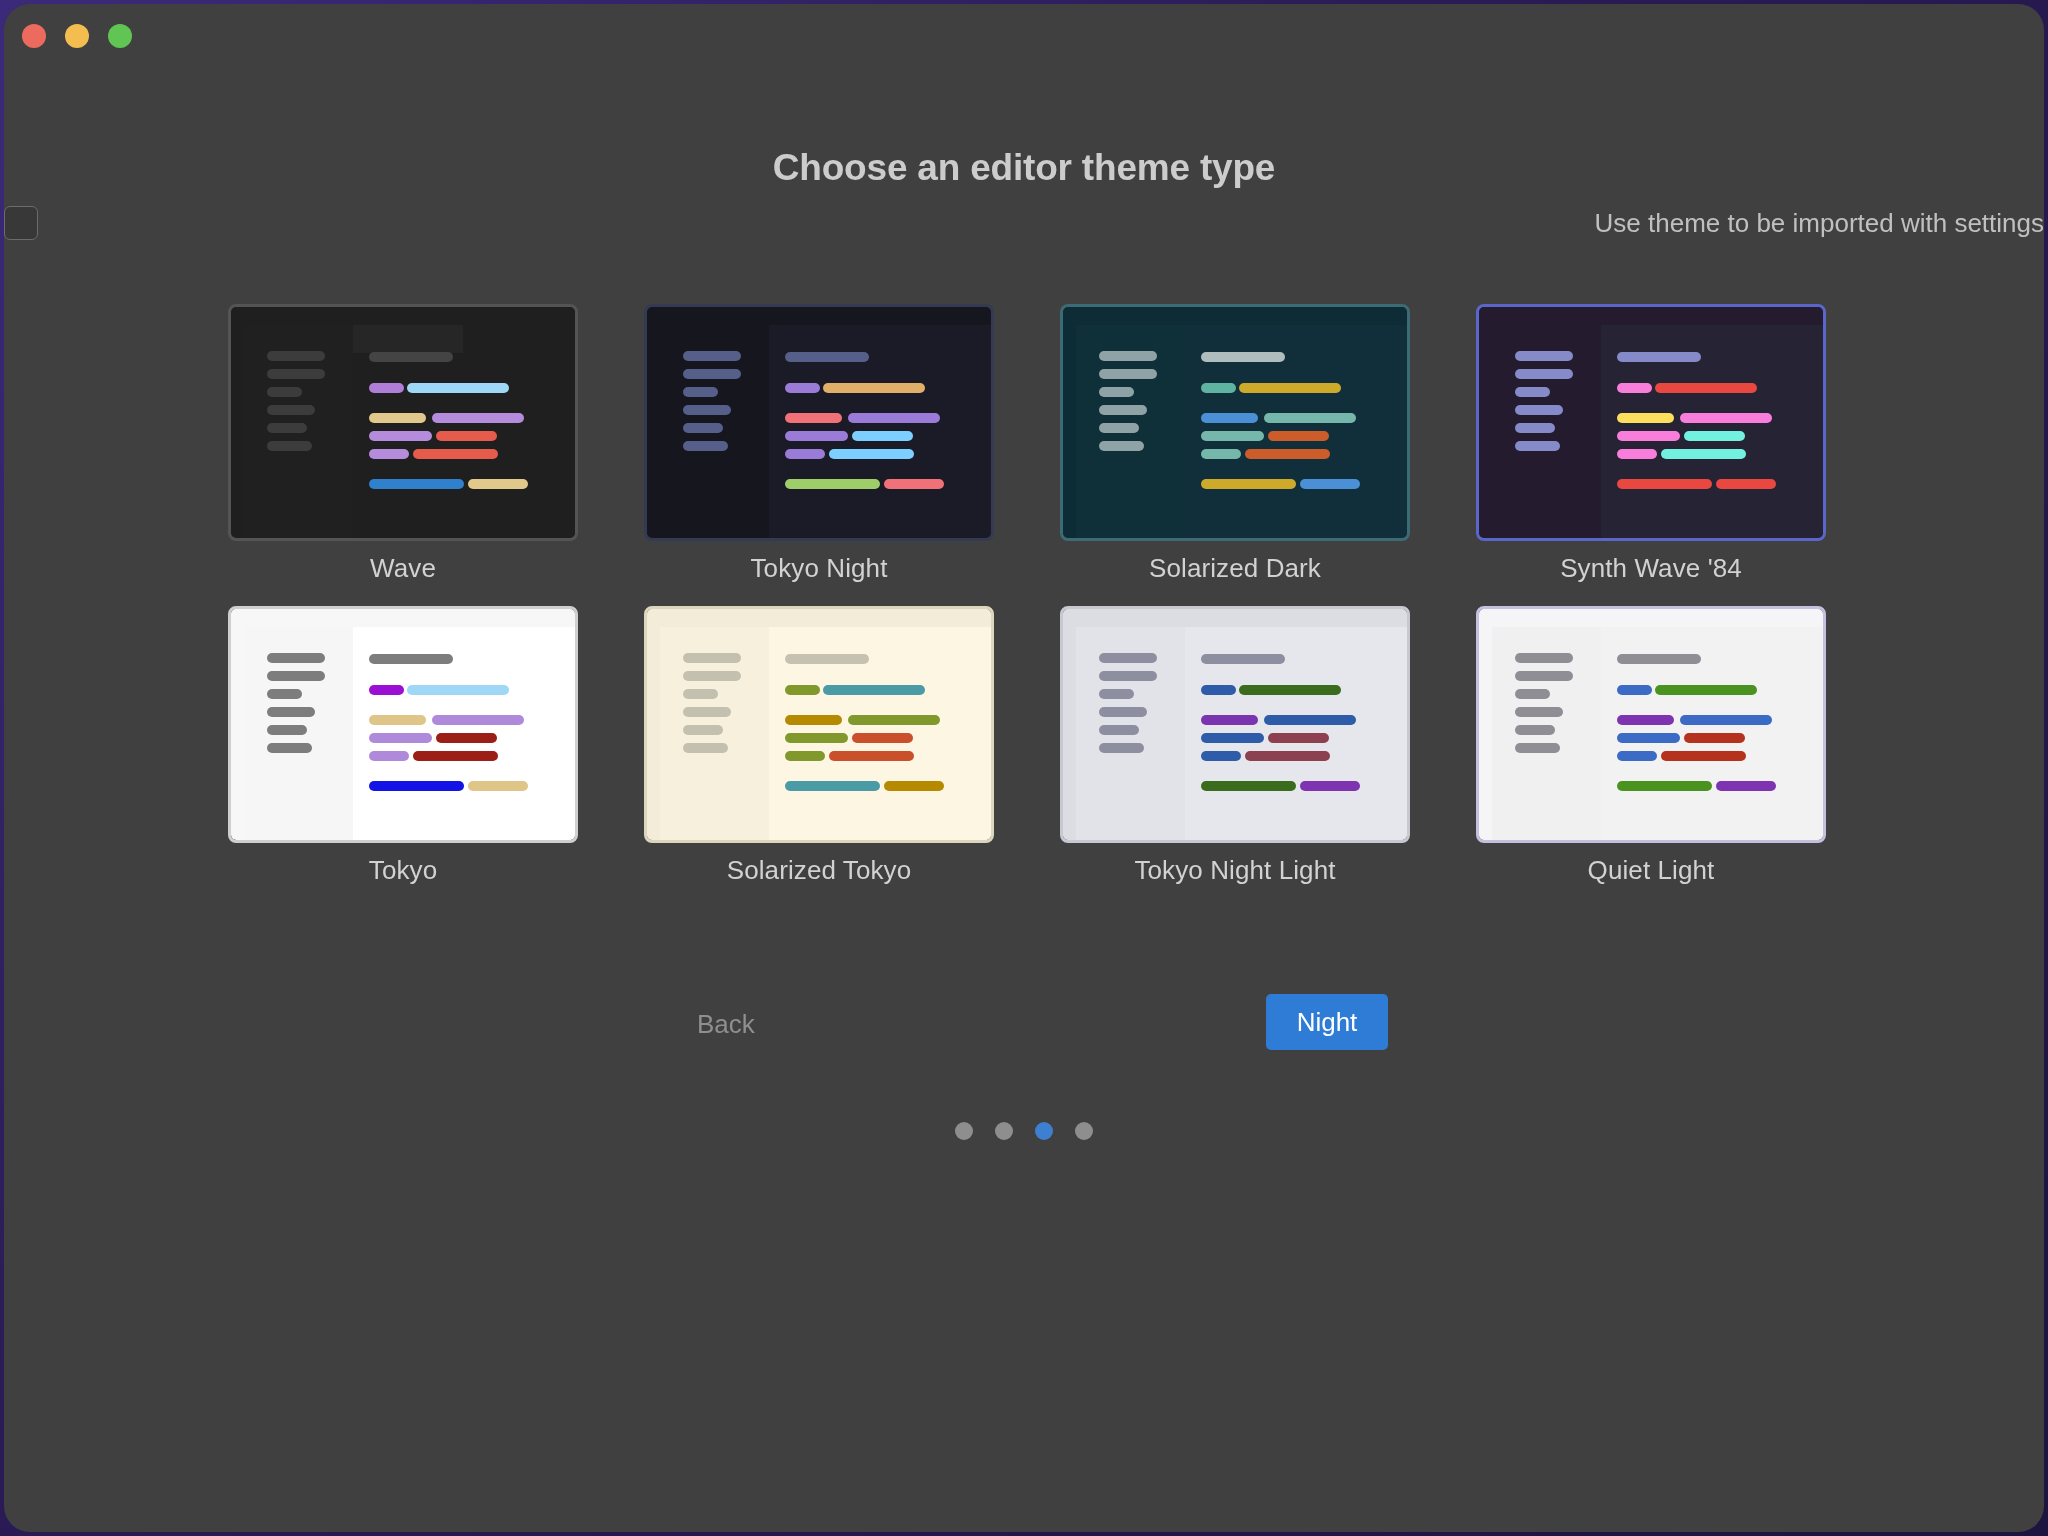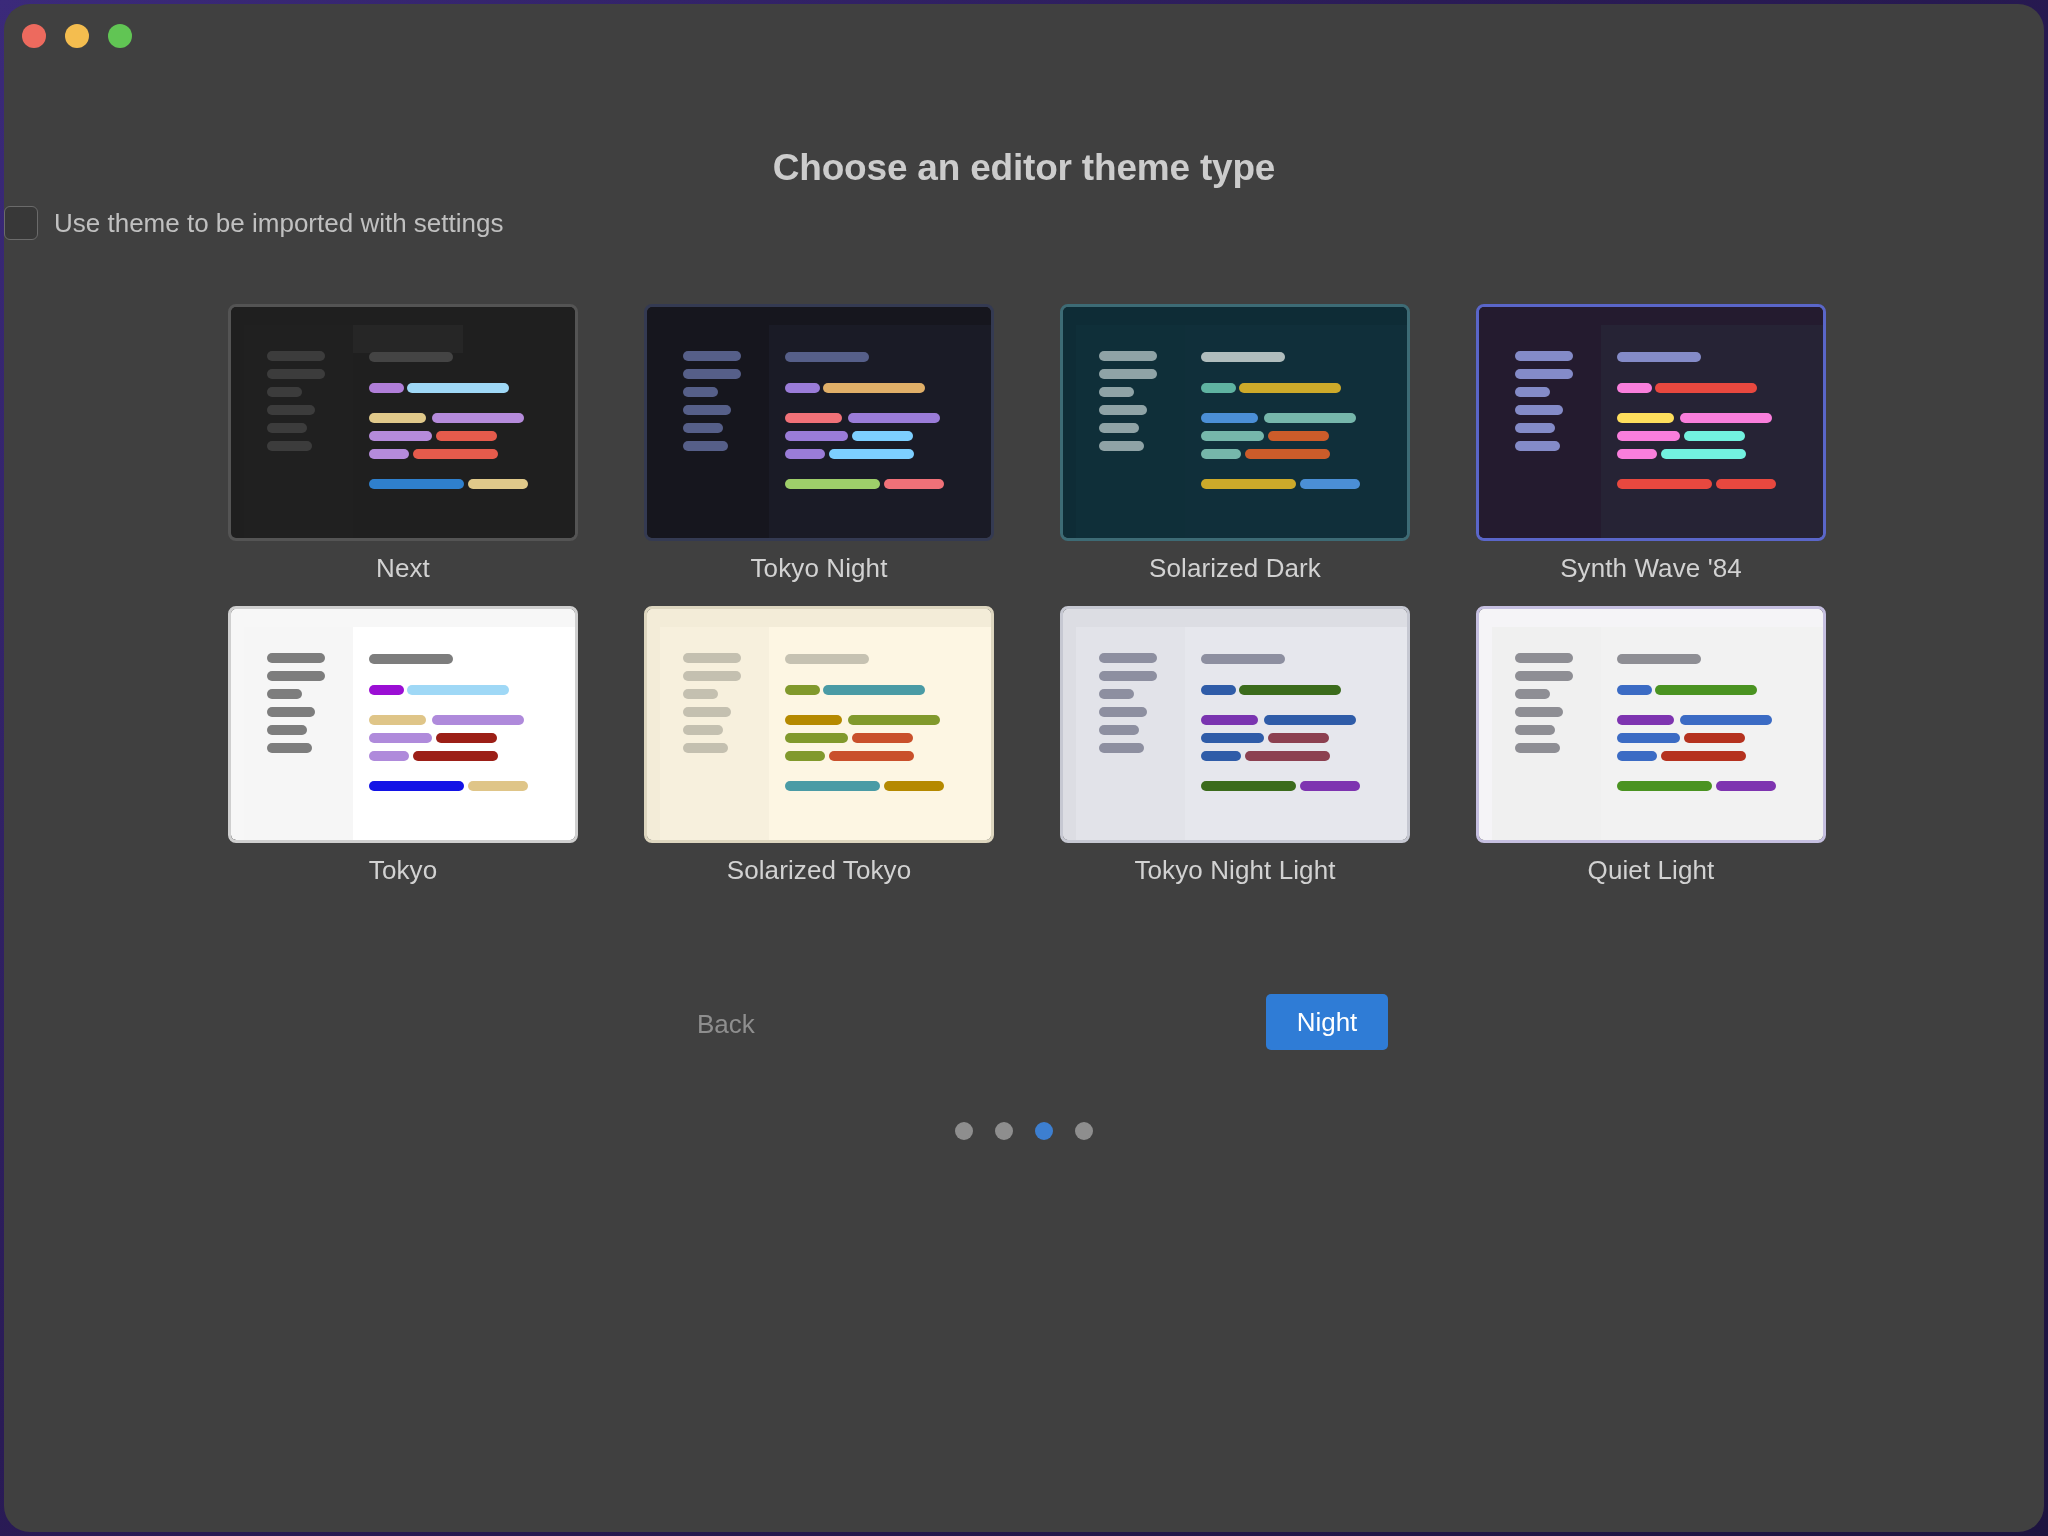--- a/index.html
+++ b/index.html
@@ -35,21 +35,21 @@
   
   #header { position: absolute; left: 0; top: 0; width: 100%; }
   #page-title {
     position: absolute; top: 143px; left: 0; width: 100%;
     text-align: center;
     font-size: 37px; font-weight: bold; letter-spacing: -0.2px;
     color: #cccccc;
   }
   #import-row {
     position: absolute; top: 202px; left: 0; width: 100%;
-    display: flex; align-items: center; justify-content: flex-start; gap: 16px;
+    display: flex; align-items: center; justify-content: space-between; gap: 16px;
   }
   #import-checkbox {
     width: 34px; height: 34px;
     border: 1px solid #6b6b6b;
     border-radius: 6px;
     background: #383838;
     display: inline-block;
   }
   #import-label { font-size: 26px; color: #c0c0c0; }
 
@@ -179,21 +179,21 @@
               <span class="bar" style="left: 79px; top: 88px; width: 92px; background: rgb(181, 139, 219);"></span>
               <span class="bar" style="left: 16px; top: 106px; width: 63px; background: rgb(181, 139, 219);"></span>
               <span class="bar" style="left: 83px; top: 106px; width: 61px; background: rgb(229, 91, 76);"></span>
               <span class="bar" style="left: 16px; top: 124px; width: 40px; background: rgb(181, 139, 219);"></span>
               <span class="bar" style="left: 60px; top: 124px; width: 85px; background: rgb(229, 91, 76);"></span>
               <span class="bar" style="left: 16px; top: 154px; width: 95px; background: rgb(47, 128, 205);"></span>
               <span class="bar" style="left: 115px; top: 154px; width: 60px; background: rgb(224, 201, 138);"></span>
             </div>
           </div>
         </div>
-        <div class="theme-label">Next</div>
+        <div class="theme-label">Wave</div>
       </div>
       <div class="theme-cell">
         <div class="preview" style="border-color: rgb(52, 58, 82);">
           <div class="preview-inner" style="background: rgb(26, 27, 38);">
             <div class="titlebar" style="background: rgb(22, 22, 30);"></div>
             <div class="hline" style="top: 18px; background: rgb(43, 45, 63);"></div>
             <div class="activitybar" style="background: rgb(22, 22, 30);"></div>
             <div class="vline" style="left: 13px; background: rgb(43, 45, 63);"></div>
             <div class="vline" style="left: 122px; background: rgb(43, 45, 63);"></div>
             <div class="sidebar" style="background: rgb(22, 22, 30);">

